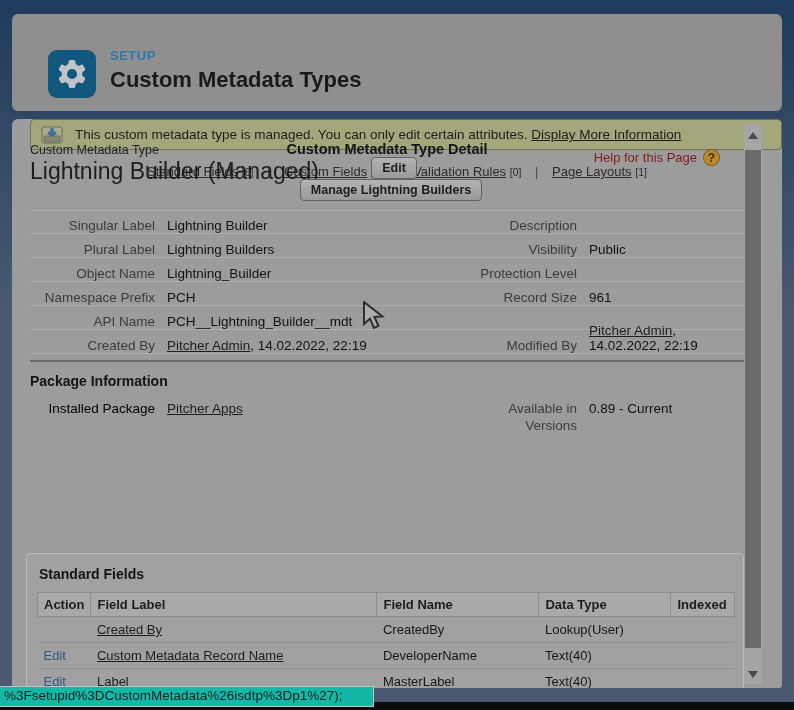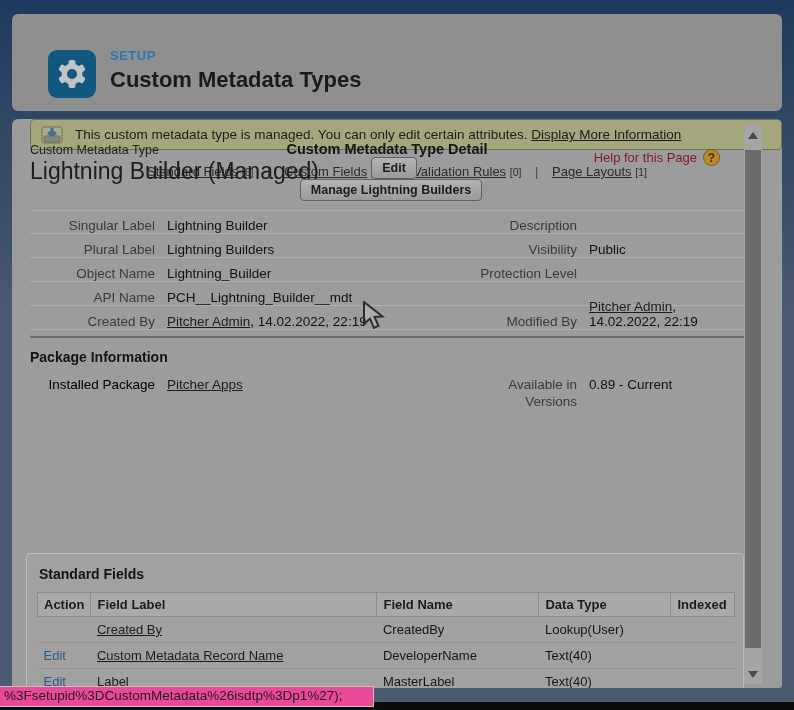--- a/index.html
+++ b/index.html
@@ -104,21 +104,21 @@
   .vscroll { position:absolute; left:732px; top:5px; width:18px; height:560px; background:#a5a5a5; }
   .scroll-thumb { position:absolute; left:1px; top:26px; width:16px; height:498px; background:#6b6b6b; }
   .arrow-up, .arrow-down { position:absolute; left:4px; width:0; height:0; border-left:5px solid transparent; border-right:5px solid transparent; }
   .arrow-up { top:8px; border-bottom:7px solid #4a4a4a; }
   .arrow-down { bottom:6px; border-top:7px solid #4a4a4a; }
 
   
   .bottom-black { position:absolute; left:0; bottom:0; width:794px; height:8px; background:#0c0c0c; }
   .status-tooltip {
     position:absolute; left:0; top:686px; width:374px; height:21px;
-    background:#ec4899; border:1px solid #c2c2c2; border-left:none;
+    background:#14b8a6; border:1px solid #c2c2c2; border-left:none;
     font-size:13.5px; color:#1d1d1d; padding:1px 0 0 4px; white-space:nowrap; overflow:hidden;
   }
 
   
   .cursor { position:absolute; left:362px; top:301px; }
 </style>
 </head>
 <body>
 
 <div class="frame">
@@ -199,20 +199,26 @@
           <div class="dl">Plural Label</div>
           <div class="dv">Lightning Builders</div>
           <div class="dl2">Visibility</div>
           <div class="dv2">Public</div>
         </div>
         <div class="detail-row">
           <div class="dl">Object Name</div>
           <div class="dv">Lightning_Builder</div>
           <div class="dl2">Protection Level</div>
           <div class="dv2"></div>
+        </div>
+        <div class="detail-row">
+          <div class="dl">Namespace Prefix</div>
+          <div class="dv">PCH</div>
+          <div class="dl2">Record Size</div>
+          <div class="dv2">961</div>
         </div>
         <div class="detail-row">
           <div class="dl">API Name</div>
           <div class="dv">PCH__Lightning_Builder__mdt</div>
           <div class="dl2"></div>
           <div class="dv2"></div>
         </div>
         <div class="detail-row">
           <div class="dl">Created By</div>
           <div class="dv">

